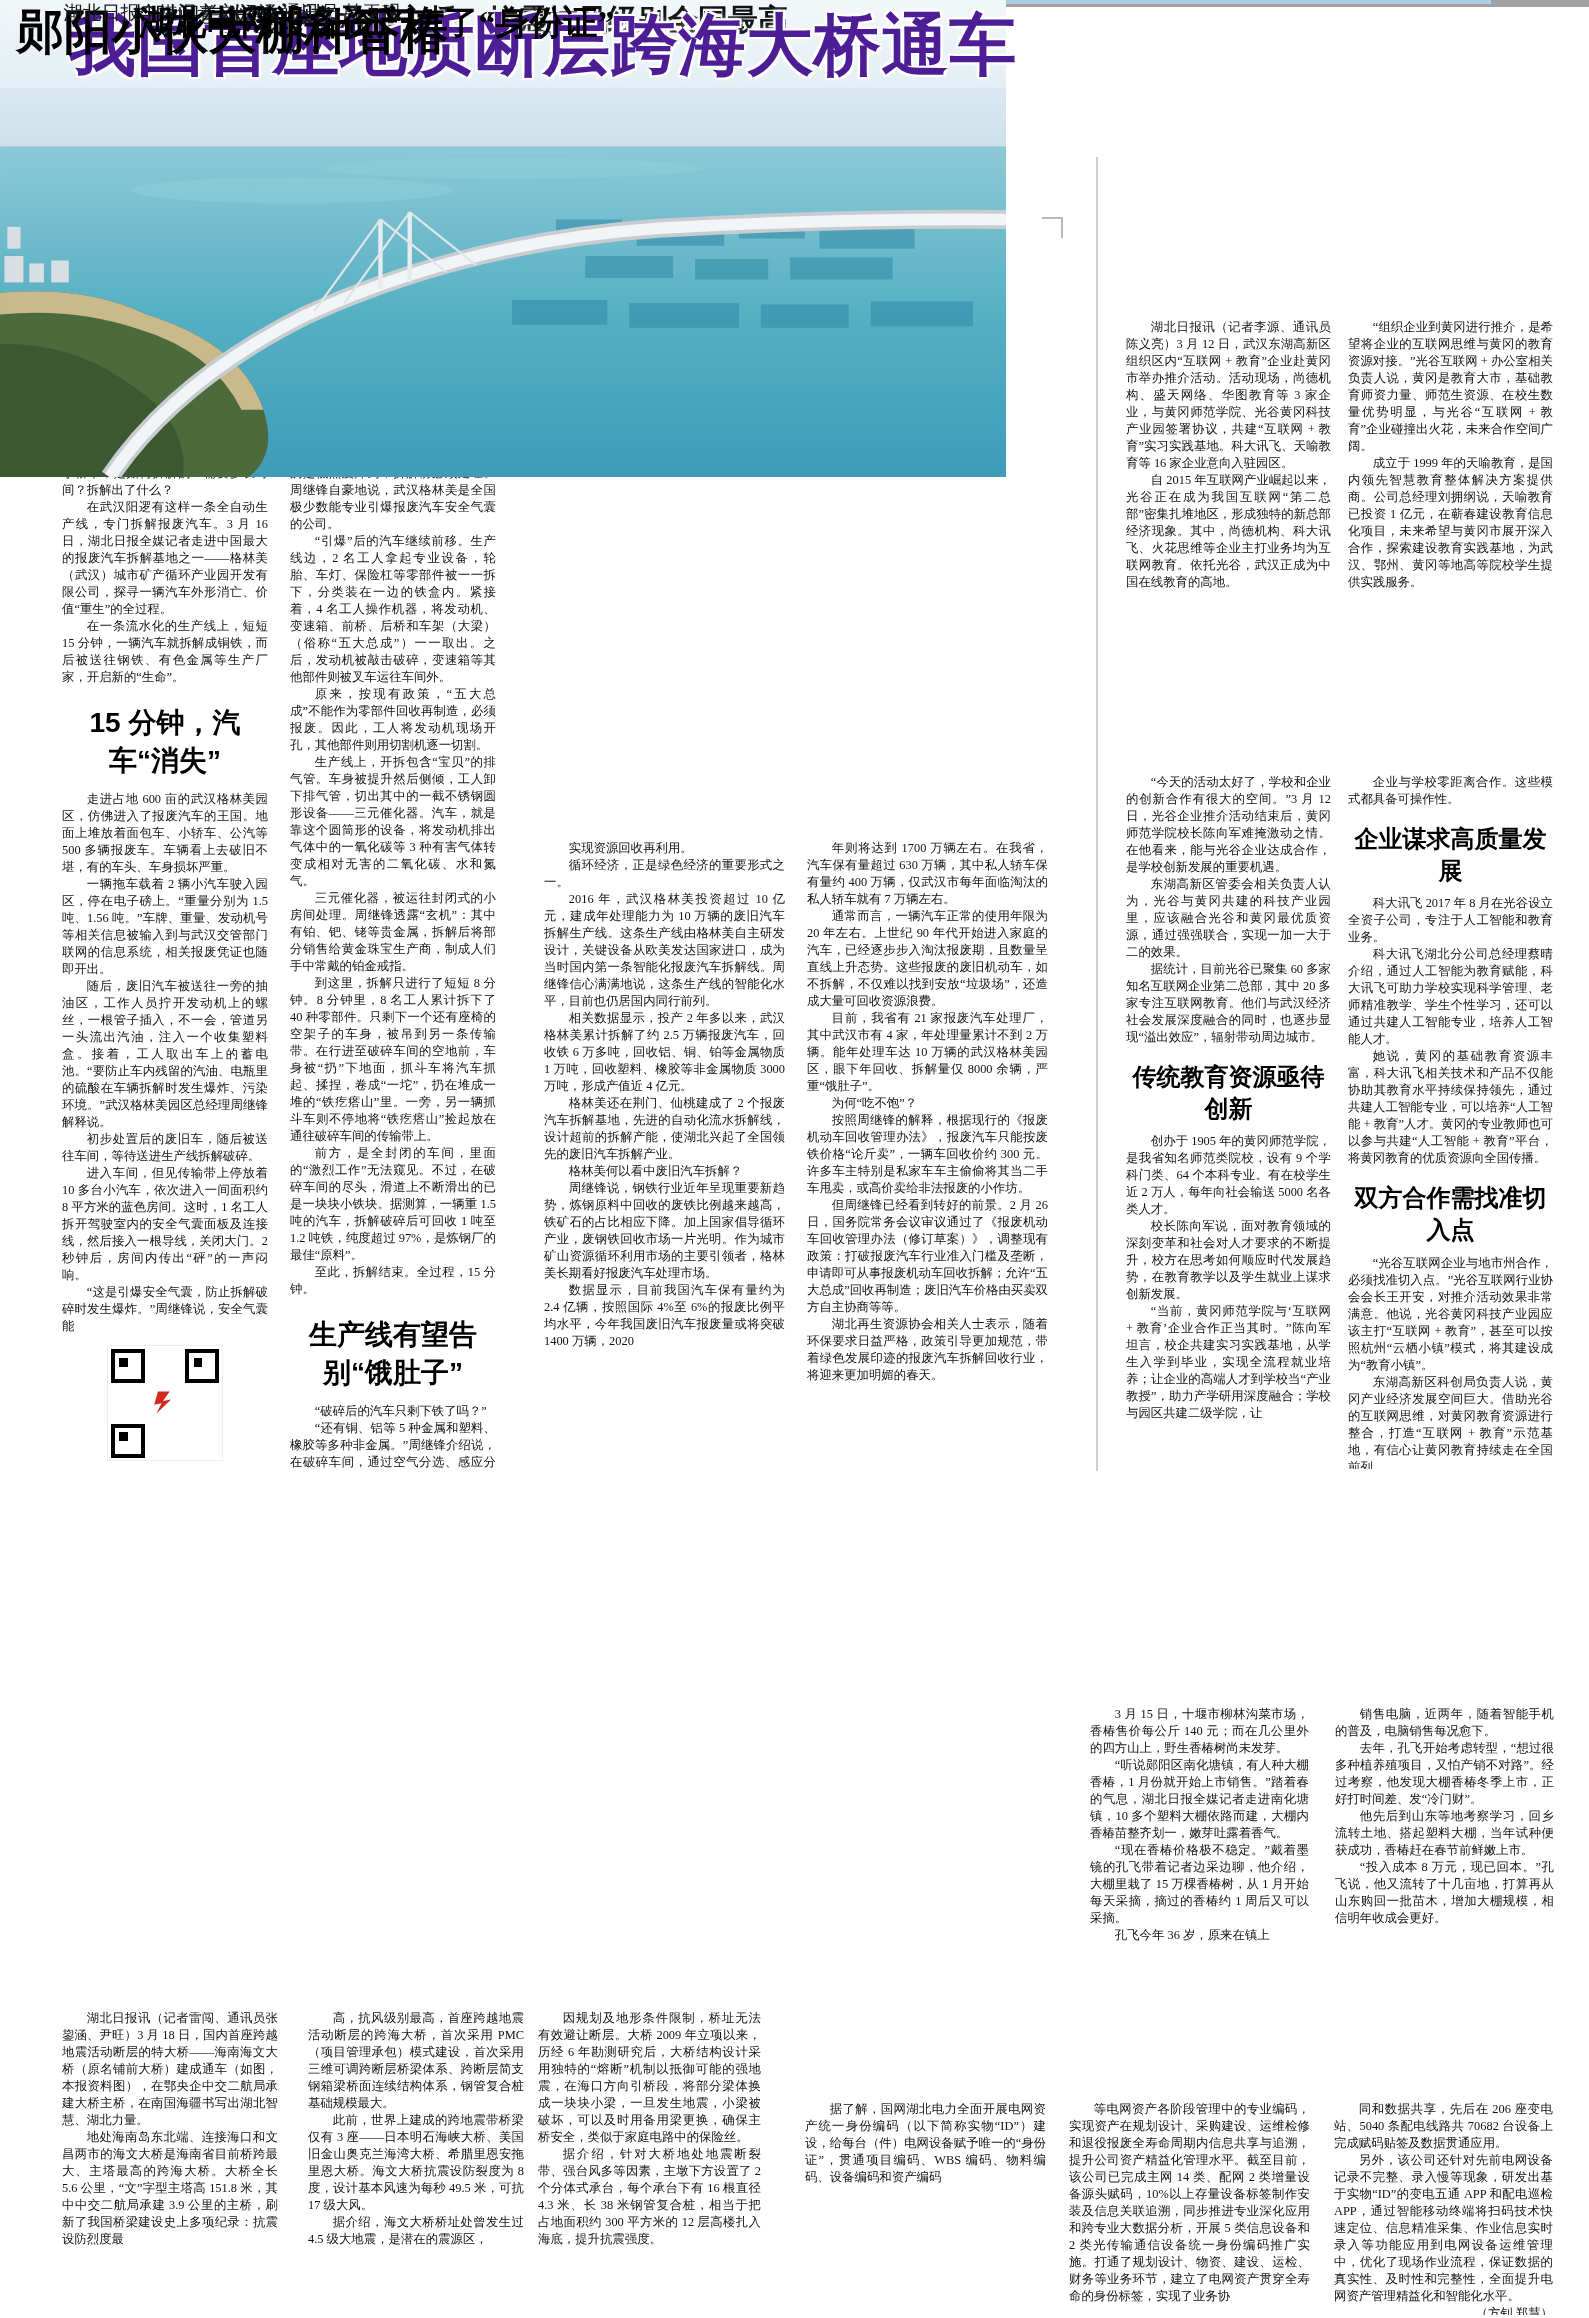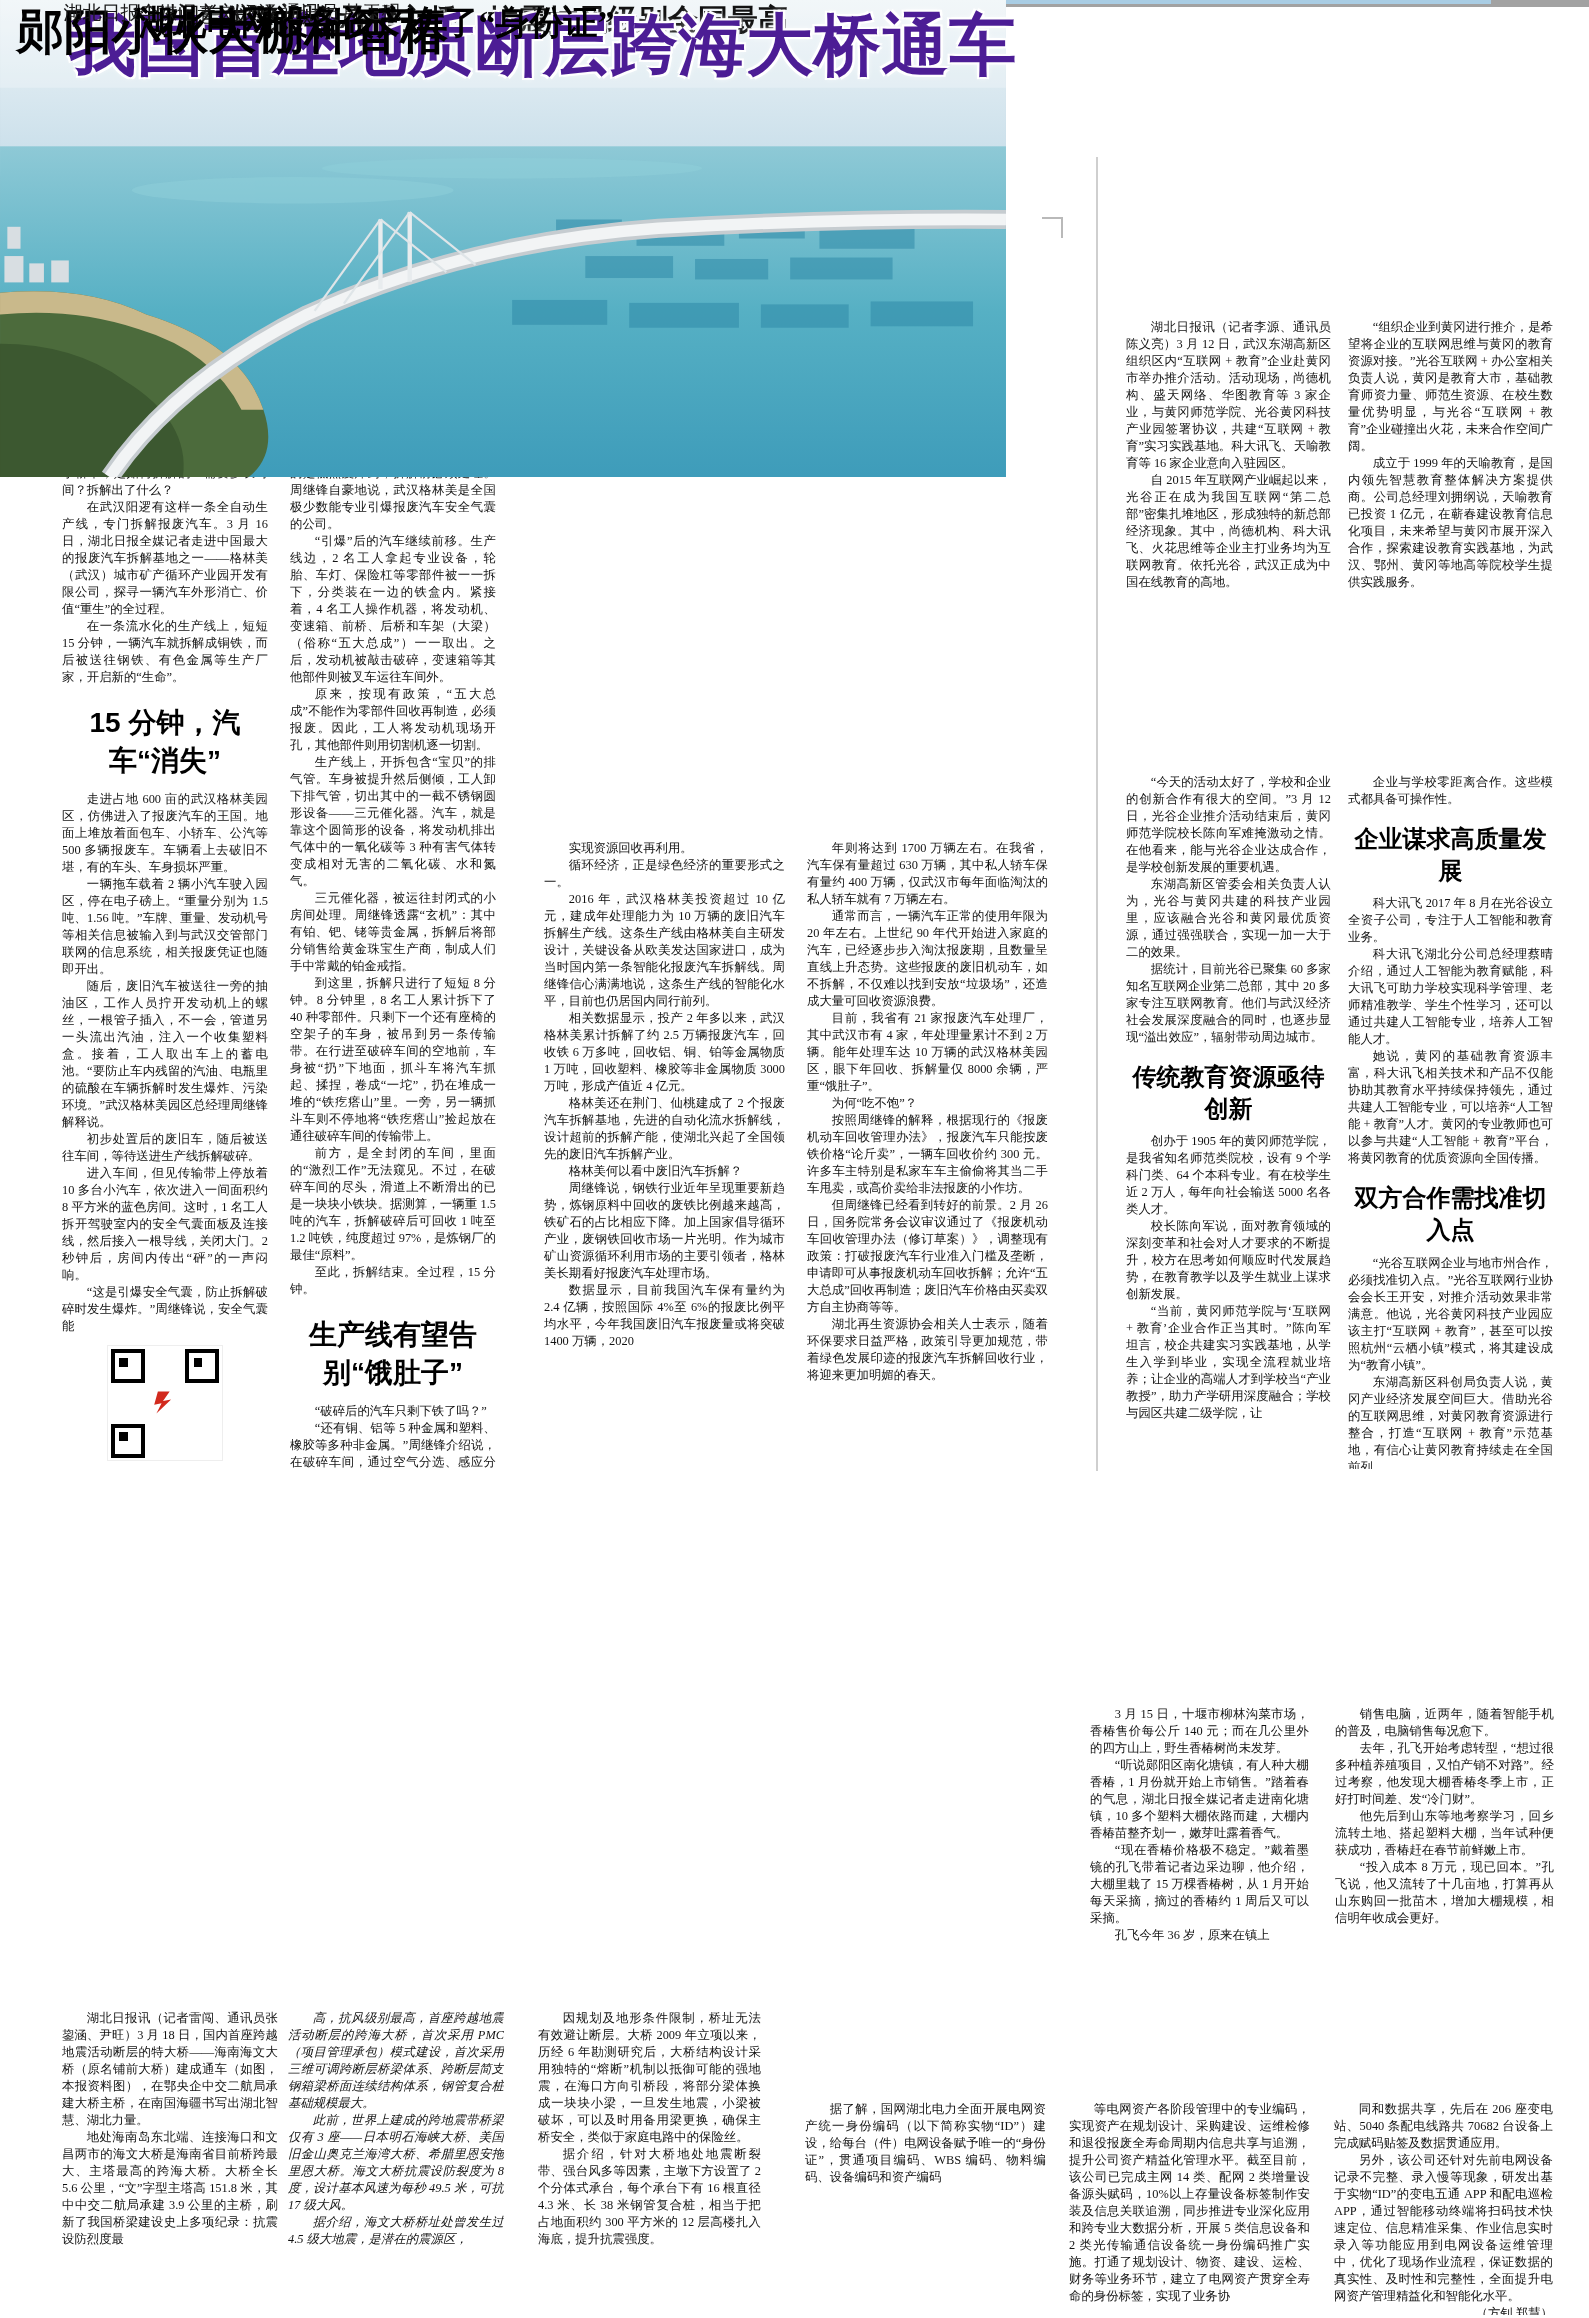--- a/index.html
+++ b/index.html
@@ -355,21 +355,21 @@
       </g>
       <rect y="0" width="1375" height="120" fill="#ffffff" opacity="0.25"></rect>
     </svg>
   </div>
   <div class="abs kicker" style="left:85;top:2094;width:1006px;font-size:30px;font-weight:700;">在鄂央企承建主桥，抗震抗风级别全国最高</div>
   <div class="abs h-main outline-white" style="left:85;top:2148;width:1006px;font-size:67px;">我国首座地质断层跨海大桥通车</div>
   <div class="col" style="left:62px;top:2010px;width:216px;height:303px;">
       <p class="bp">湖北日报讯（记者雷闯、通讯员张鋆涵、尹旺）3 月 18 日，国内首座跨越地震活动断层的特大桥——海南海文大桥（原名铺前大桥）建成通车（如图，本报资料图），在鄂央企中交二航局承建大桥主桥，在南国海疆书写出湖北智慧、湖北力量。</p>
       <p class="bp">地处海南岛东北端、连接海口和文昌两市的海文大桥是海南省目前桥跨最大、主塔最高的跨海大桥。大桥全长 5.6 公里，“文”字型主塔高 151.8 米，其中中交二航局承建 3.9 公里的主桥，刷新了我国桥梁建设史上多项纪录：抗震设防烈度最</p>
     </div>
-  <div class="col" style="left:288px;top:2010px;width:216px;height:303px;font-style:italic;">
+  <div class="col" style="left:308px;top:2010px;width:216px;height:303px;">
       <p class="bp">高，抗风级别最高，首座跨越地震活动断层的跨海大桥，首次采用 PMC（项目管理承包）模式建设，首次采用三维可调跨断层桥梁体系、跨断层简支钢箱梁桥面连续结构体系，钢管复合桩基础规模最大。</p>
       <p class="bp">此前，世界上建成的跨地震带桥梁仅有 3 座——日本明石海峡大桥、美国旧金山奥克兰海湾大桥、希腊里恩安拖里恩大桥。海文大桥抗震设防裂度为 8 度，设计基本风速为每秒 49.5 米，可抗 17 级大风。</p>
       <p class="bp">据介绍，海文大桥桥址处曾发生过 4.5 级大地震，是潜在的震源区，</p>
     </div>
   <div class="col" style="left:538px;top:2010px;width:223px;height:303px;">
       <p class="bp">因规划及地形条件限制，桥址无法有效避让断层。大桥 2009 年立项以来，历经 6 年勘测研究后，大桥结构设计采用独特的“熔断”机制以抵御可能的强地震，在海口方向引桥段，将部分梁体换成一块块小梁，一旦发生地震，小梁被破坏，可以及时用备用梁更换，确保主桥安全，类似于家庭电路中的保险丝。</p>
       <p class="bp">据介绍，针对大桥地处地震断裂带、强台风多等因素，主墩下方设置了 2 个分体式承台，每个承台下有 16 根直径 4.3 米、长 38 米钢管复合桩，相当于把占地面积约 300 平方米的 12 层高楼扎入海底，提升抗震强度。</p>
     </div>
 
   <div class="abs kicker" style="left:1490;top:2078;width:464px;font-size:22px;font-weight:400;">打时间差 发“冷门财”</div>

